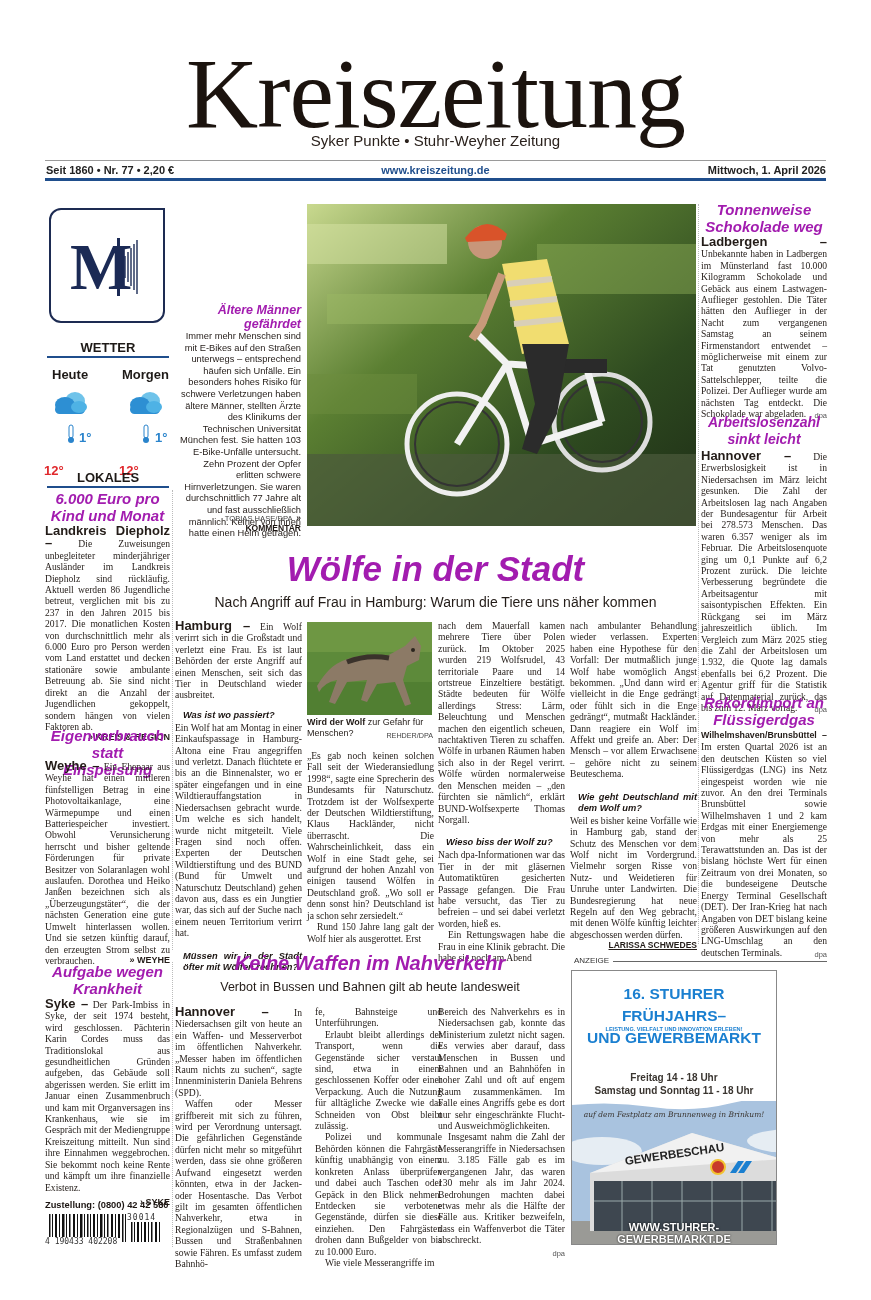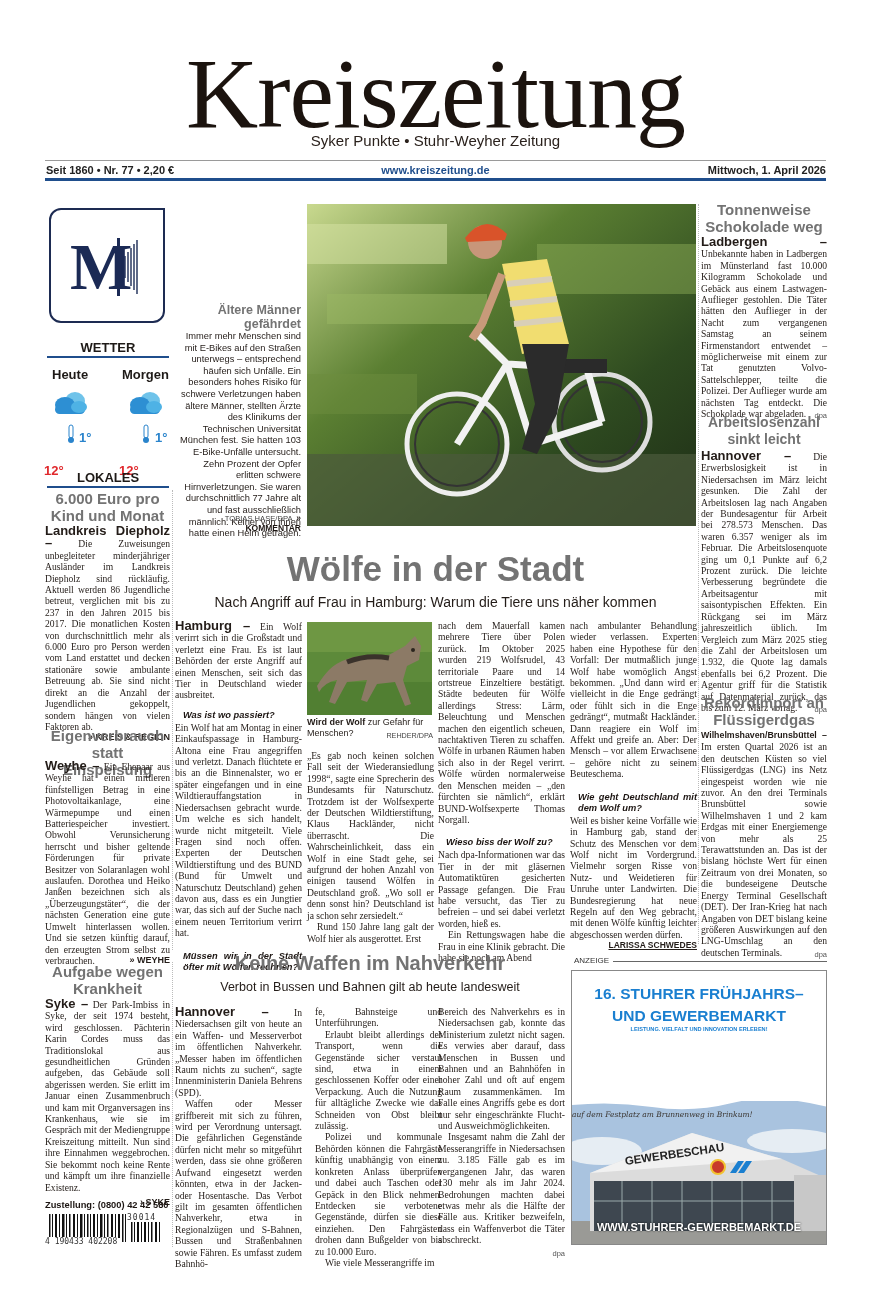--- a/index.html
+++ b/index.html
@@ -29,21 +29,21 @@
   #wetter-rule { left: 47px; width: 122px; top: 356px; }
   .wday { top: 367px; font-family: "Liberation Sans", sans-serif; font-weight: bold; font-size: 13px; color: #1e1a17; }
   .cloud { width: 38px; height: 26px; }
   .temp-hi { font-family: "Liberation Sans", sans-serif; font-weight: bold; font-size: 13px; color: #e0282c; margin-top: 40px; }
   .temp-lo { font-family: "Liberation Sans", sans-serif; font-weight: bold; font-size: 13px; color: #2a84cc; }
   .thermo { width: 8px; height: 20px; }
   #lokales-head { left: 47px; width: 122px; top: 470px; }
   #lokales-rule { left: 47px; width: 122px; top: 486px; }
 
   
-  .hl { font-family: "Liberation Sans", sans-serif; font-weight: bold; color: #737373; text-align: center; }
+  .hl { font-family: "Liberation Sans", sans-serif; font-weight: bold; color: #a21caf; text-align: center; font-style: italic; }
   .body { font-family: "Liberation Serif", serif; font-size: 9.6px; line-height: 11.4px; text-align: justify; color: #231c18; hyphens: auto; }
   .lead { font-family: "Liberation Sans", sans-serif; font-weight: bold; font-size: 13px; }
   .ref { font-family: "Liberation Sans", sans-serif; font-weight: bold; font-size: 9px; text-align: right; display: block; color: #231c18; }
   .dpa { font-family: "Liberation Sans", sans-serif; font-size: 7.5px; color: #555; float: right; margin-top: 2px; }
   .q { font-family: "Liberation Sans", sans-serif; font-weight: bold; font-style: italic; font-size: 9.3px; line-height: 11px; margin: 6px 0 1px 8px; display: block; color: #1c1512; }
   .indent { text-indent: 10px; display: block; }
 
   
   .vsep { width: 0; border-left: 1px dotted #bbb; }
 
@@ -60,27 +60,27 @@
   #wolf-photo { left: 307px; top: 622px; width: 125px; height: 93px; overflow: hidden; background: #587c3a; }
   #wolf-caption { left: 307px; top: 717px; width: 126px; font-family: "Liberation Sans", sans-serif; font-size: 9px; line-height: 11px; color: #231c18; }
   #wolf-caption .credit { float: right; font-size: 7.2px; color: #444; margin-top: 2px; }
 
   
   .rcol { left: 701px; width: 126px; }
 
   
   #ad-label { left: 570px; top: 956px; font-family: "Liberation Sans", sans-serif; font-size: 8px; color: #333; background: #fff; padding: 0 4px; }
   #ad-rule { left: 570px; width: 257px; top: 961px; height: 1px; background: #666; }
-  #ad-box { left: 571px; top: 970px; width: 256px; height: 275px; border: 1px solid #888; overflow: hidden; background: #fff; }
+  #ad-box { left: 571px; top: 970px; width: 206px; height: 275px; border: 1px solid #888; overflow: hidden; background: #fff; }
   #ad-title { left: 0; width: 100%; top: 12px; text-align: center; font-family: "Liberation Sans", sans-serif; font-weight: bold; color: #1a7fd0; font-size: 15.5px; line-height: 22px; }
   #ad-slogan { left: 0; width: 100%; top: 55px; text-align: center; font-family: "Liberation Sans", sans-serif; font-weight: bold; color: #1a7fd0; font-size: 5.6px; }
   #ad-dates { left: 0; width: 100%; top: 72px; text-align: center; font-family: "DejaVu Serif", serif; font-style: italic; font-size: 17px; color: #3a3530; }
   #ad-times { left: 0; width: 100%; top: 100px; text-align: center; font-family: "Liberation Sans", sans-serif; font-weight: bold; font-size: 10px; line-height: 13px; color: #3a3530; }
   #ad-scene { left: 0; top: 130px; width: 256px; height: 145px; }
-  #ad-venue { left: 0; width: 100%; top: 139px; font-family: "DejaVu Serif", serif; font-style: italic; font-size: 7.5px; color: #3a3530; }
+  #ad-venue { left: 0; width: 100%; top: 139px; text-align: center; font-family: "DejaVu Serif", serif; font-style: italic; font-size: 7.5px; color: #3a3530; }
   #ad-url { left: 0; width: 100%; top: 250px; text-align: center; font-family: "Liberation Sans", sans-serif; font-weight: bold; font-size: 11px; color: #fff; text-shadow: 0 0 2px #000; }
   #ad-gewerbe { left: 52px; top: 184px; font-family: "Liberation Sans", sans-serif; font-weight: bold; font-size: 11.5px; color: #222; transform: rotate(-8deg); transform-origin: left top; }
 
   
   #zustellung { left: 45px; top: 1200px; font-family: "Liberation Sans", sans-serif; font-weight: bold; font-size: 9.3px; color: #1c1512; text-align: right; }
   #barcode { left: 45px; top: 1214px; width: 120px; height: 32px; }
   #bc-num-main { left: 45px; top: 1237px; font-family: "DejaVu Sans Mono", monospace; font-size: 8px; color: #333; background: #fff; }
   #bc-num-add { left: 127px; top: 1213px; font-family: "DejaVu Sans Mono", monospace; font-size: 8px; color: #333; letter-spacing: 1px; }
 </style>
 </head>
@@ -341,20 +341,24 @@
 </div>
 
 <div class="abs" id="ad-rule"></div>
 <div class="abs" id="ad-label">ANZEIGE</div>
 <div class="abs" id="ad-box">
   <div class="abs" id="ad-title">
     <div>16. STUHRER FRÜHJAHRS–</div>
     <div>UND GEWERBEMARKT</div>
   </div>
   <div class="abs" id="ad-slogan">LEISTUNG. VIELFALT UND INNOVATION ERLEBEN!</div>
+  <div class="abs" id="ad-times">
+    <div>Freitag 14 - 18 Uhr</div>
+    <div>Samstag und Sonntag 11 - 18 Uhr</div>
+  </div>
   <svg class="abs" id="ad-scene" viewBox="0 0 256 145">
     <path d="M0 4 Q40 0 80 6 T160 2 T256 6 L256 145 L0 145 Z" fill="#a9c3df"></path>
     <ellipse cx="30" cy="50" rx="40" ry="14" fill="#e6edf3"></ellipse>
     <ellipse cx="220" cy="40" rx="45" ry="12" fill="#e6edf3"></ellipse>
     <rect x="0" y="120" width="256" height="25" fill="#9a9a96"></rect>
     <path d="M18 72 L120 32 L210 58 L256 78 L256 130 L18 130 Z" fill="#dcdcdc"></path>
     <path d="M18 72 L120 32 L210 58 Z" fill="#f1f1f1"></path>
     <rect x="22" y="80" width="200" height="50" fill="#3e4750"></rect>
     <g stroke="#9aa" stroke-width="1">
       <line x1="50" y1="80" x2="50" y2="130"></line>

